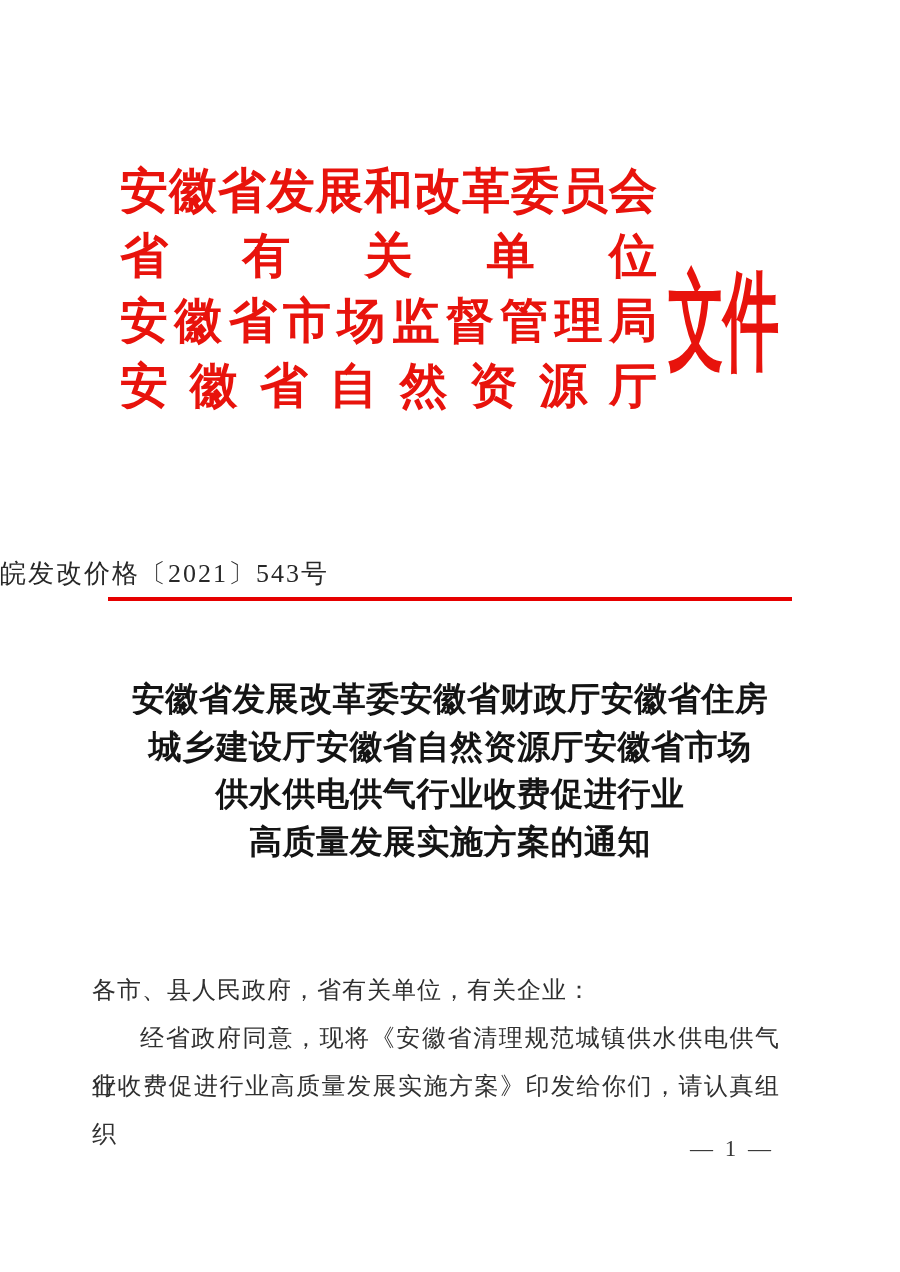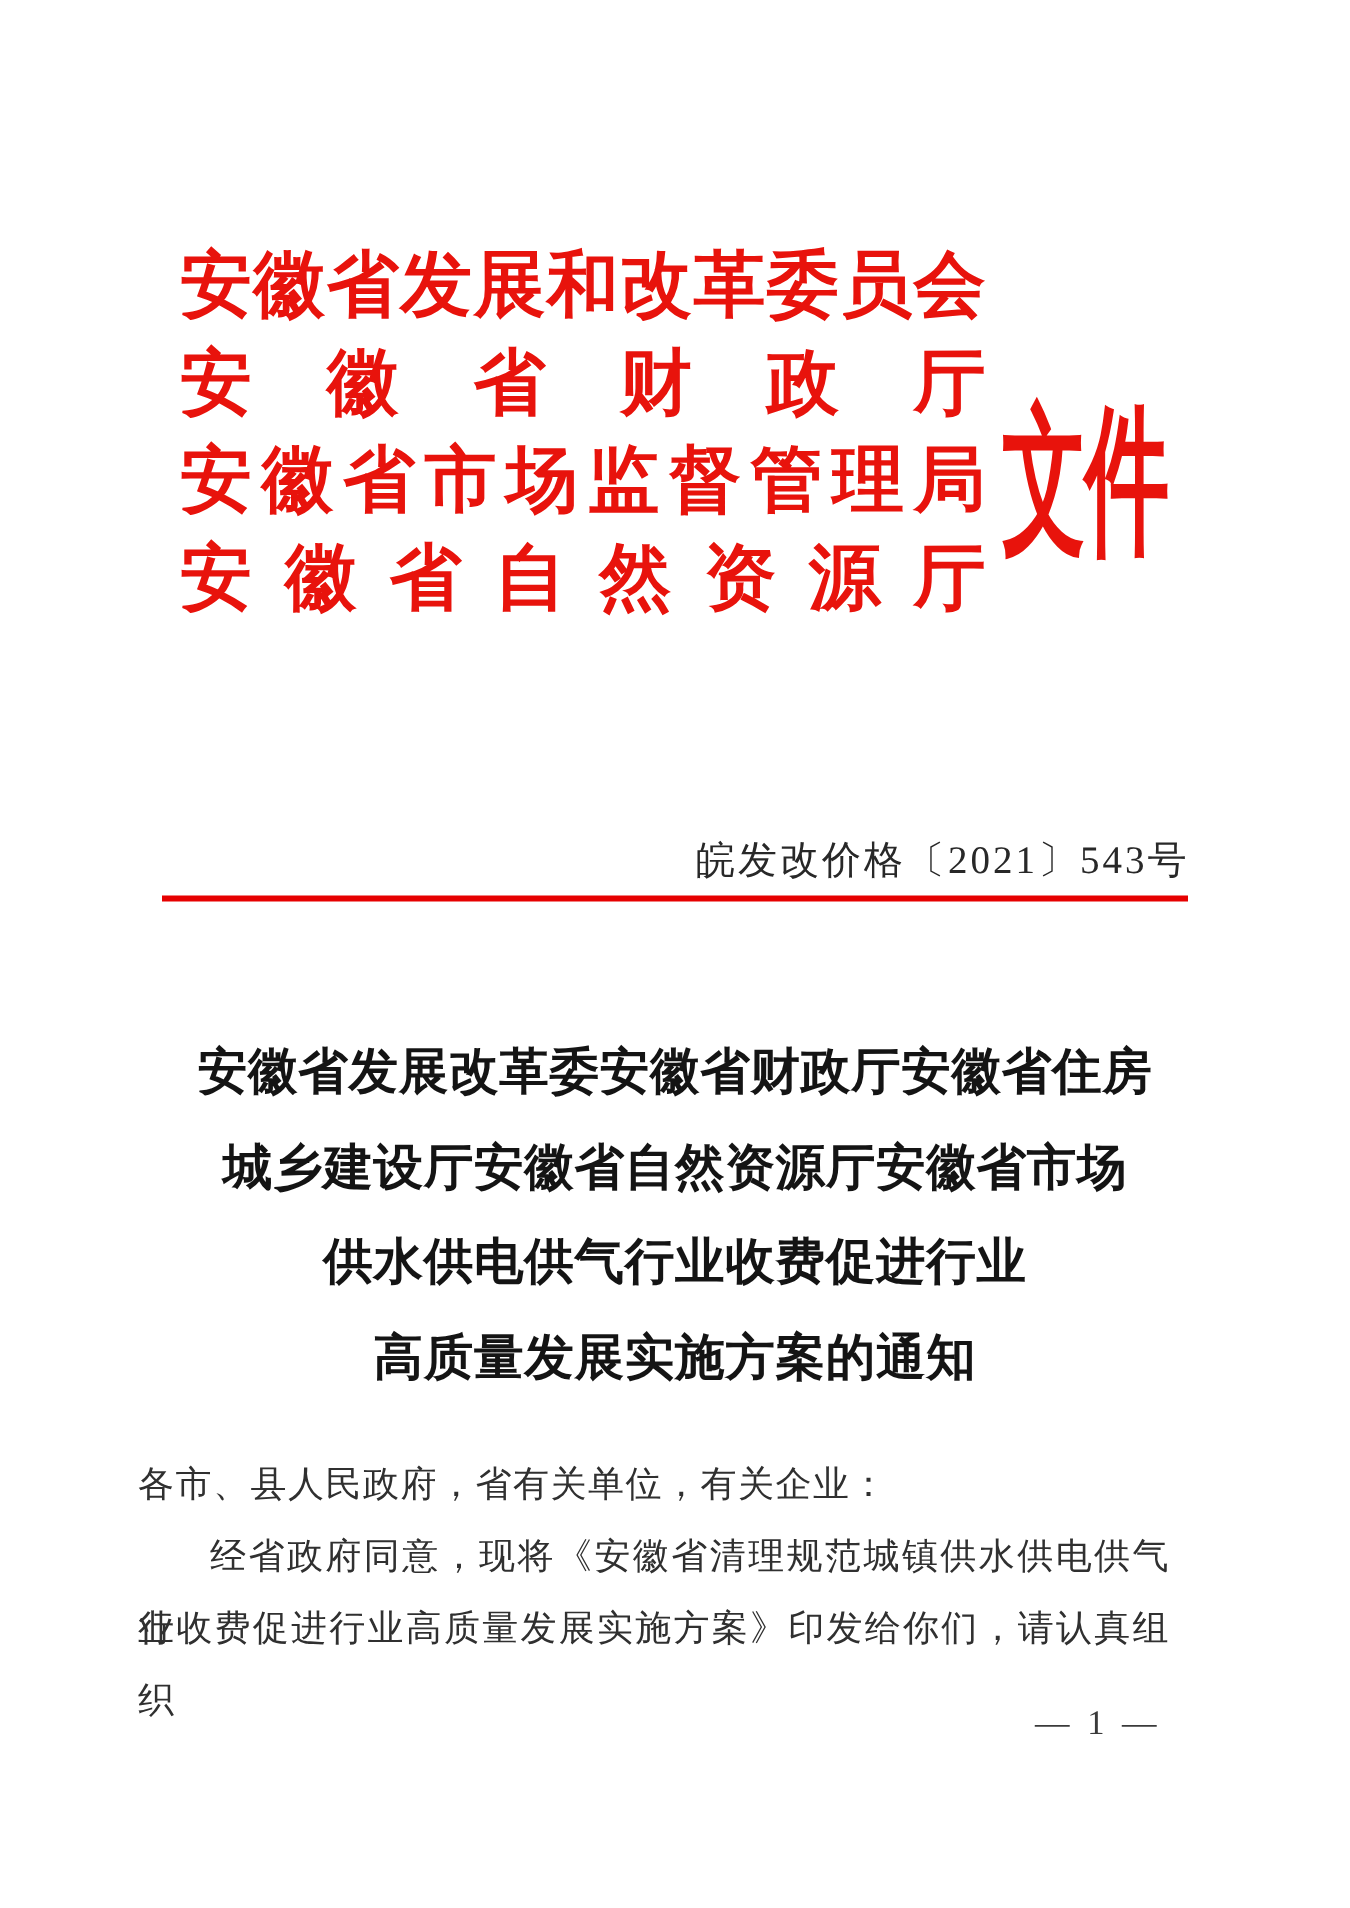--- a/index.html
+++ b/index.html
@@ -43,21 +43,21 @@
     color:var(--red);
     letter-spacing:-2px;
     transform:scaleX(0.52);
     transform-origin:left top;
     white-space:nowrap;
   }
   
   .doc-number{
     position:absolute;
     left:0;top:556px;width:793px;
-    text-align:right;
+    text-align:left;
     font-size:26px;
     letter-spacing:2px;
     color:#282828;
   }
   
   .red-rule{
     position:absolute;
     left:108px;top:597px;
     width:684px;height:4px;
     background:var(--rule-red);
@@ -67,21 +67,20 @@
     position:absolute;
     left:0;top:676px;width:900px;
     text-align:center;
     color:var(--ink);
   }
   .title-line{
     font-size:33px;font-weight:700;
     line-height:47.5px;
     letter-spacing:0.5px;
     white-space:nowrap;
-    margin-top:16px;
   }
   
   .body-block{
     position:absolute;
     left:92px;top:966px;width:688px;
     font-size:24px;line-height:48px;
     color:var(--body-ink);
   }
   .body-line{
     height:48px;
@@ -105,21 +104,21 @@
     white-space:nowrap;
   }
 </style>
 </head>
 <body>
 
 <div class="page">
 
   <div class="agency-block">
     <div class="agency-line">安徽省发展和改革委员会</div>
-    <div class="agency-line">安徽省财政厅</div>
+    <div class="agency-line">省有关单位</div>
     <div class="agency-line">安徽省市场监督管理局</div>
     <div class="agency-line">安徽省自然资源厅</div>
   </div>
 
   <div class="wenjian">文件</div>
 
   <div class="doc-number">皖发改价格〔2021〕543号</div>
 
   <div class="red-rule"></div>
 

